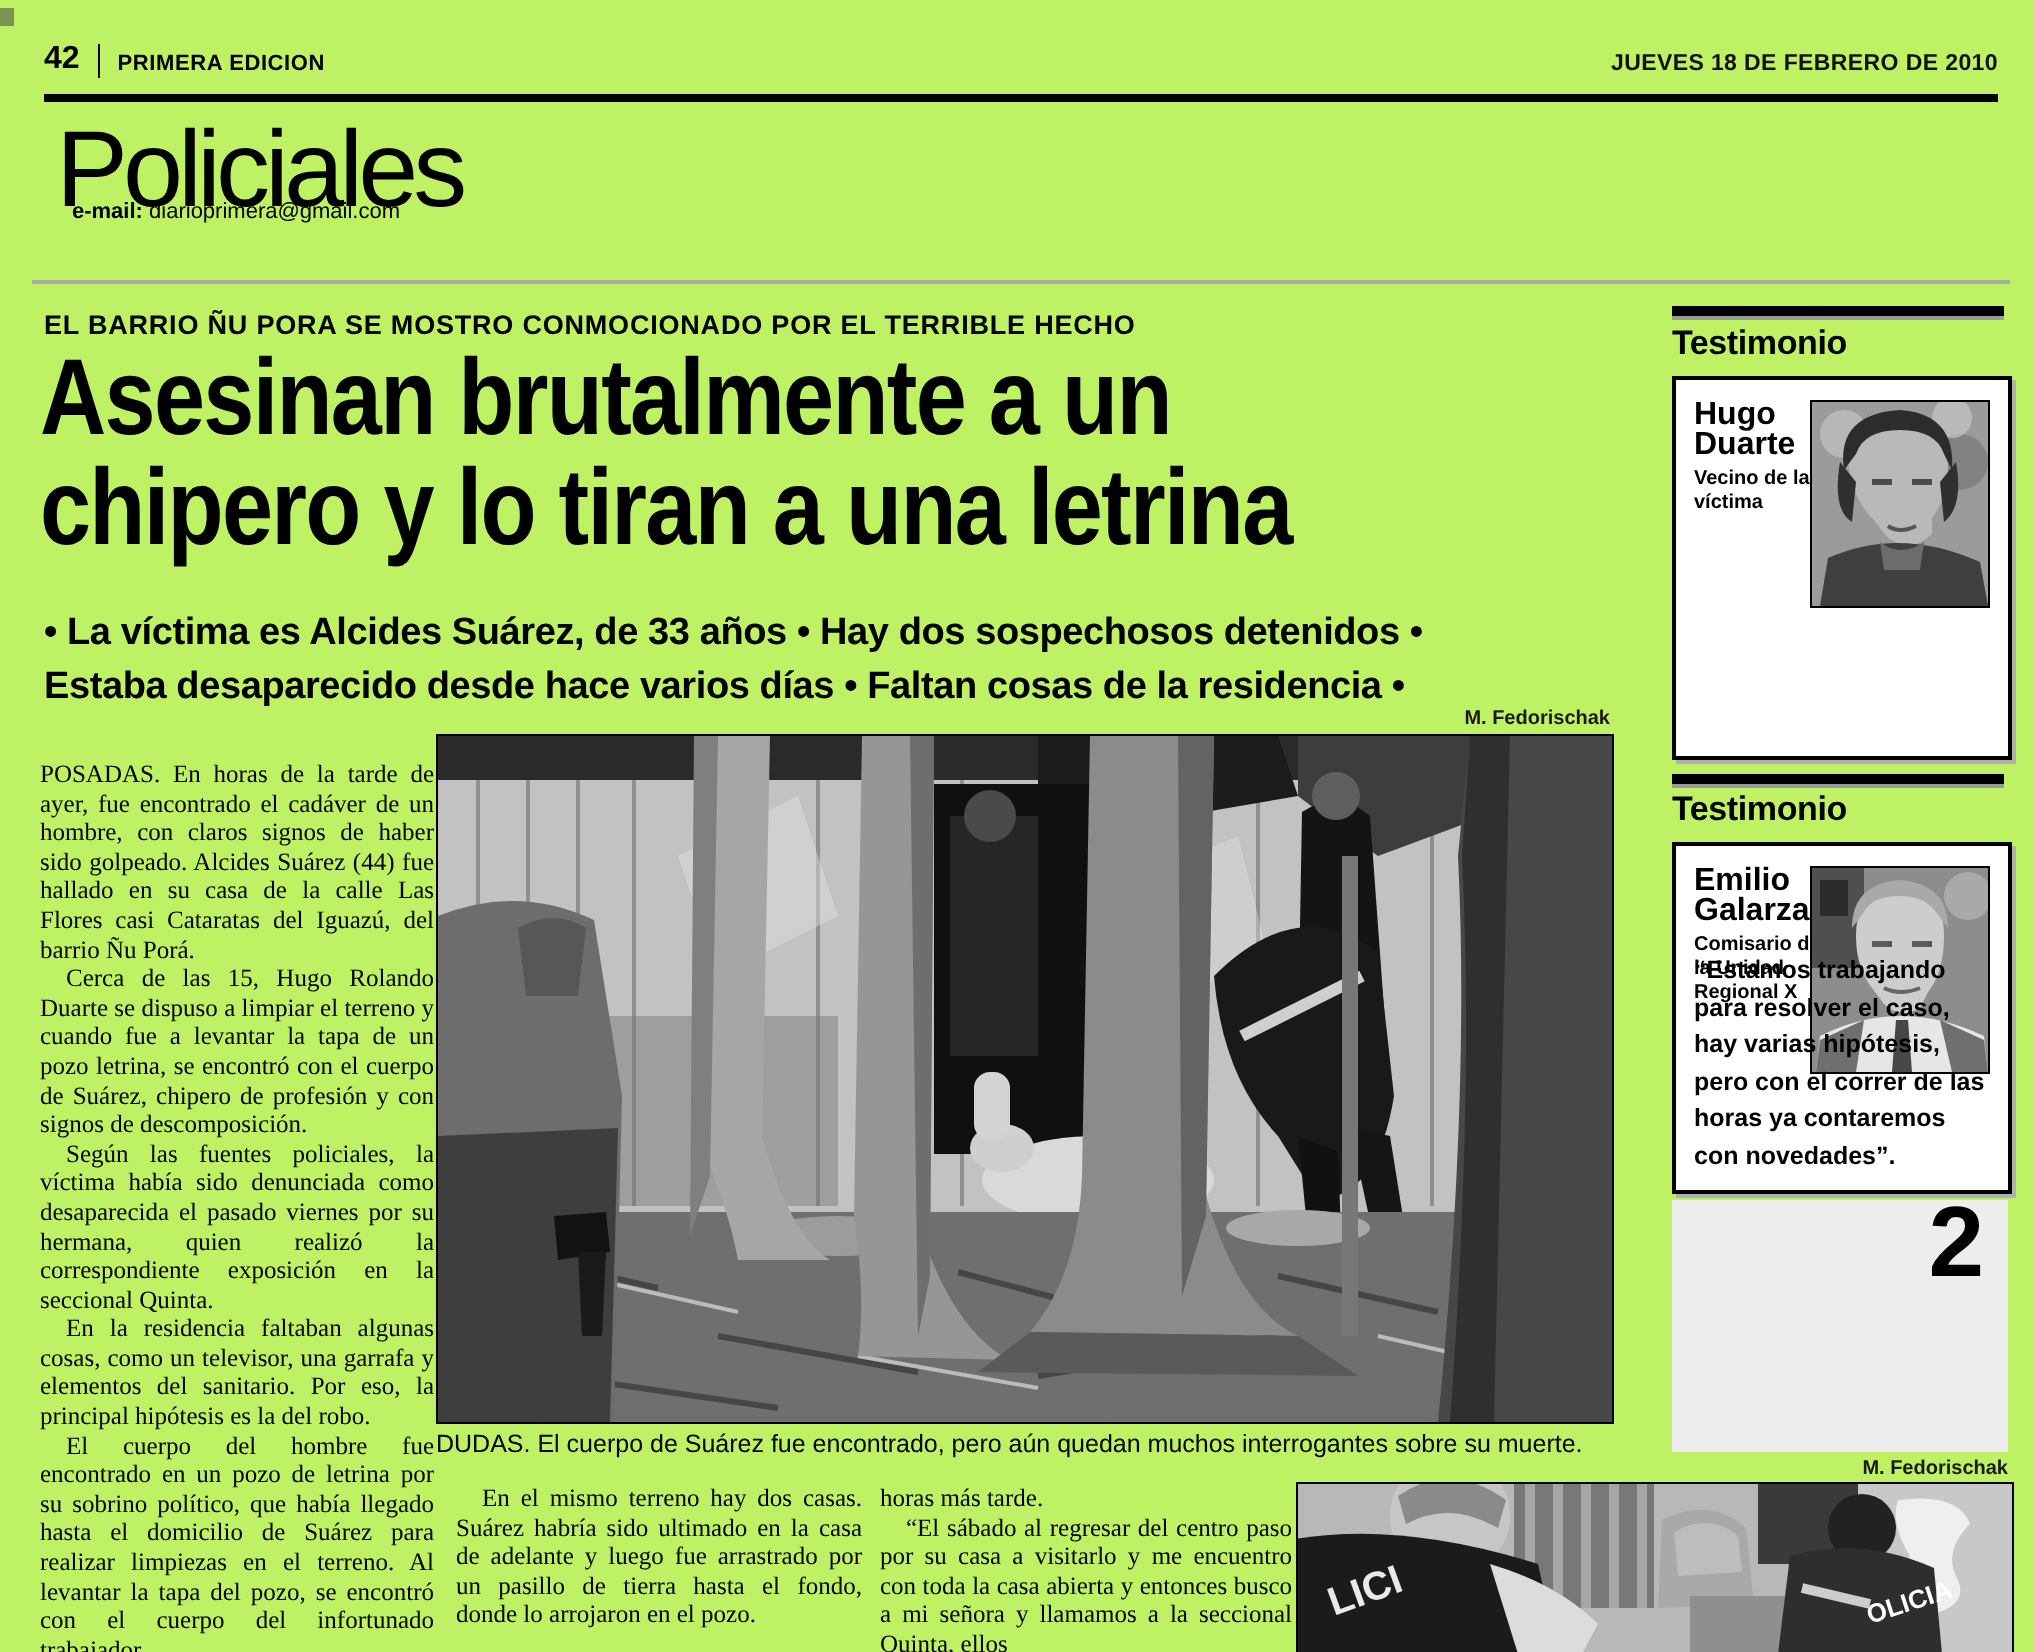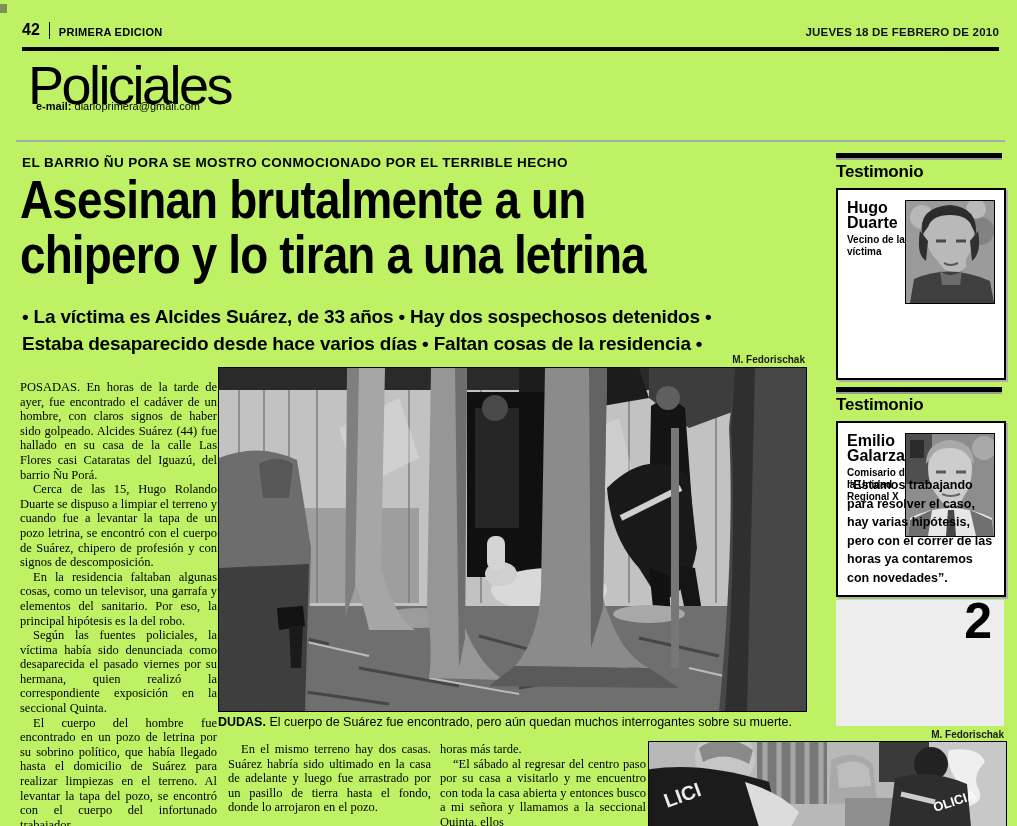--- a/index.html
+++ b/index.html
@@ -36,21 +36,21 @@
     text-align:justify;overflow:hidden;}
   .serifcol p{margin:0;text-indent:13px;font-family:Liberation Serif, serif;}
   .serifcol p.noindent{text-indent:0;}
   #body-col{left:20px;top:380px;width:197px;height:446px;}
   #cont-col-1{left:228px;top:742px;width:203px;height:84px;}
   #cont-col-2{left:440px;top:742px;width:206px;height:84px;}
 
   
   #photo-main{left:218px;top:367px;width:587px;height:343px;border:1px solid #000;overflow:hidden;background:#bdbdbd;}
   #caption{left:218px;top:714px;width:589px;font-size:12.5px;line-height:16px;}
-  #caption .cap-label{font-weight:bold;}
+  #caption .cap-label{font-weight:normal;}
   #photo-2{left:648px;top:741px;width:357px;height:85px;border:1px solid #000;overflow:hidden;background:#b5b5b5;}
 
   
   .side-bar-rule{left:836px;width:166px;height:5px;background:#000;border-bottom:2px solid #9a9a9a;}
   #sbar1{top:153px;} #sbar2{top:387px;}
   .side-head{left:836px;font-size:17px;font-weight:bold;letter-spacing:-.2px;text-align:center;}
   #shead1{top:162px;} #shead2{top:395px;}
   .tbox{left:836px;width:166px;border:2px solid #000;background:#fff;box-shadow:2px 2px 0 #b0b0b0;}
   #tbox1{top:188px;height:188px;} #tbox2{top:421px;height:172px;}
   .tbox .tname{position:absolute;left:9px;top:10px;width:62px;font-size:16px;line-height:15px;font-weight:bold;}
@@ -90,22 +90,22 @@
   </div>
   <div class="abs" id="deck">
     <div>• La víctima es Alcides Suárez, de 33 años • Hay dos sospechosos detenidos •</div>
     <div>Estaba desaparecido desde hace varios días • Faltan cosas de la residencia •</div>
   </div>
   <div class="abs credit" id="credit-1">M. Fedorischak</div>
 
   <div class="abs serifcol" id="body-col">
     <p class="noindent">POSADAS. En horas de la tarde de ayer, fue encontrado el cadáver de un hombre, con claros signos de haber sido golpeado. Alcides Suárez (44) fue hallado en su casa de la calle Las Flores casi Cataratas del Iguazú, del barrio Ñu Porá.</p>
     <p>Cerca de las 15, Hugo Rolando Duarte se dispuso a limpiar el terreno y cuando fue a levantar la tapa de un pozo letrina, se encontró con el cuerpo de Suárez, chipero de profesión y con signos de descomposición.</p>
+    <p>Según las fuentes policiales, la víctima había sido denunciada como desaparecida el pasado viernes por su hermana, quien realizó la correspondiente exposición en la seccional Quinta.</p>
     <p>En la residencia faltaban algunas cosas, como un televisor, una garrafa y elementos del sanitario. Por eso, la principal hipótesis es la del robo.</p>
-    <p>Según las fuentes policiales, la víctima había sido denunciada como desaparecida el pasado viernes por su hermana, quien realizó la correspondiente exposición en la seccional Quinta.</p>
     <p>El cuerpo del hombre fue encontrado en un pozo de letrina por su sobrino político, que había llegado hasta el domicilio de Suárez para realizar limpiezas en el terreno. Al levantar la tapa del pozo, se encontró con el cuerpo del infortunado trabajador.</p>
   </div>
 
   <div class="abs" id="photo-main">
     <svg width="587" height="343" viewBox="0 0 587 343" xmlns="http://www.w3.org/2000/svg">
       <rect x="0" y="0" width="587" height="240" fill="#c2c2c2"></rect>
       <g stroke="#8f8f8f" stroke-width="2">
         <line x1="20" y1="0" x2="20" y2="235"></line>
           <line x1="45" y1="0" x2="45" y2="235"></line>
         <line x1="70" y1="0" x2="70" y2="235"></line>

